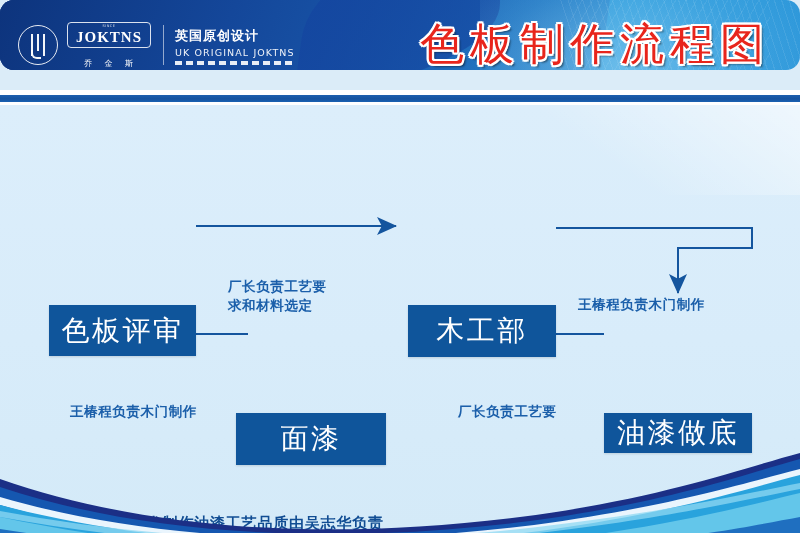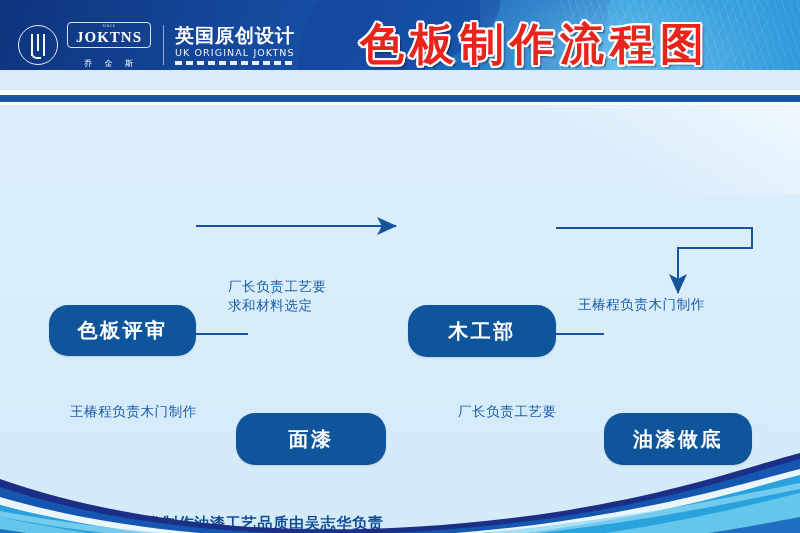--- a/index.html
+++ b/index.html
@@ -25,20 +25,21 @@
     width: 800px; height: 70px;
     background: linear-gradient(100deg,
         #0b2f78 0%,
         #10418f 14%,
         #1557a8 30%,
         #1f74bf 46%,
         #2a93d6 62%,
         #2f9edd 78%,
         #2b96d9 100%);
     overflow: hidden;
+    border-radius: 14px;
   }
   .header-swoosh-a {
     position: absolute;
     left: -120px; top: -180px;
     width: 700px; height: 330px;
     border-radius: 0 0 100% 0;
     background: linear-gradient(115deg, #0a2a70 0%, #123f8c 45%, #1a5bae 100%);
     transform: rotate(-4deg);
   }
   .header-swoosh-b {
@@ -144,21 +145,21 @@
   }
   .logo-divider {
     width: 1px;
     height: 40px;
     background: rgba(255,255,255,.55);
     margin: 0 11px 0 12px;
     flex: 0 0 auto;
   }
   .slogan-cn {
     color: #ffffff;
-    font-size: 19px;
+    font-size: 13px;
     font-weight: bold;
     letter-spacing: 1px;
     line-height: 21px;
   }
   .slogan-en {
     color: rgba(255,255,255,.93);
     font-size: 9.5px;
     letter-spacing: 1.1px;
     line-height: 13px;
   }
@@ -169,23 +170,23 @@
     background: repeating-linear-gradient(90deg,
       rgba(255,255,255,.9) 0px, rgba(255,255,255,.9) 7px,
       rgba(255,255,255,0) 7px, rgba(255,255,255,0) 11px);
   }
 
   
   .poster-title {
     position: absolute;
     left: 300px; top: 16px;
     width: 470px;
-    text-align: center;
+    text-align: right;
     font-size: 44px;
-    font-weight: bold;
+    font-weight: normal;
     letter-spacing: 6px;
     line-height: 56px;
     color: #e8251c;
     text-shadow:
       -1.6px -1.6px 0 #ffffff,  1.6px -1.6px 0 #ffffff,
       -1.6px  1.6px 0 #ffffff,  1.6px  1.6px 0 #ffffff,
       -2.2px 0 0 #ffffff, 2.2px 0 0 #ffffff,
       0 -2.2px 0 #ffffff, 0 2.2px 0 #ffffff,
       3px 3px 2px rgba(0,0,0,.45);
   }
@@ -226,45 +227,44 @@
   }
 
   
   .flowbox {
     position: absolute;
     background: #0f559b;
     color: #ffffff;
     display: flex;
     align-items: center;
     justify-content: center;
-    font-size: 20px;
-    font-weight: bold;
+    font-size: 28px;
+    font-weight: normal;
     letter-spacing: 2.5px;
     box-shadow: 0 1px 2px rgba(0,0,0,.12);
-    border-radius: 19px;
   }
   #box-0 { left: 49px;  top: 200px; width: 147px; height: 51px; }
   #box-1 { left: 408px; top: 200px; width: 148px; height: 52px; }
-  #box-2 { left: 604px; top: 308px; width: 148px; height: 52px; }
+  #box-2 { left: 604px; top: 308px; width: 148px; height: 40px; }
   #box-3 { left: 236px; top: 308px; width: 150px; height: 52px; }
 
   
   .conn-layer {
     position: absolute;
     left: 0; top: 0;
     width: 800px; height: 428px;
     pointer-events: none;
   }
 
   
   .edge-label {
     position: absolute;
     color: #1b5faa;
     font-size: 13.5px;
-    font-weight: normal;
+    font-weight: bold;
     line-height: 19px;
     letter-spacing: .6px;
     white-space: pre-line;
   }
   #label-0 { left: 228px; top: 172px; width: 140px; }
   #label-1 { left: 578px; top: 190px; width: 215px; }
   #label-2 { left: 458px; top: 297px; width: 150px; }
   #label-3 { left: 70px;  top: 297px; width: 180px; }
 
   .footnote {

